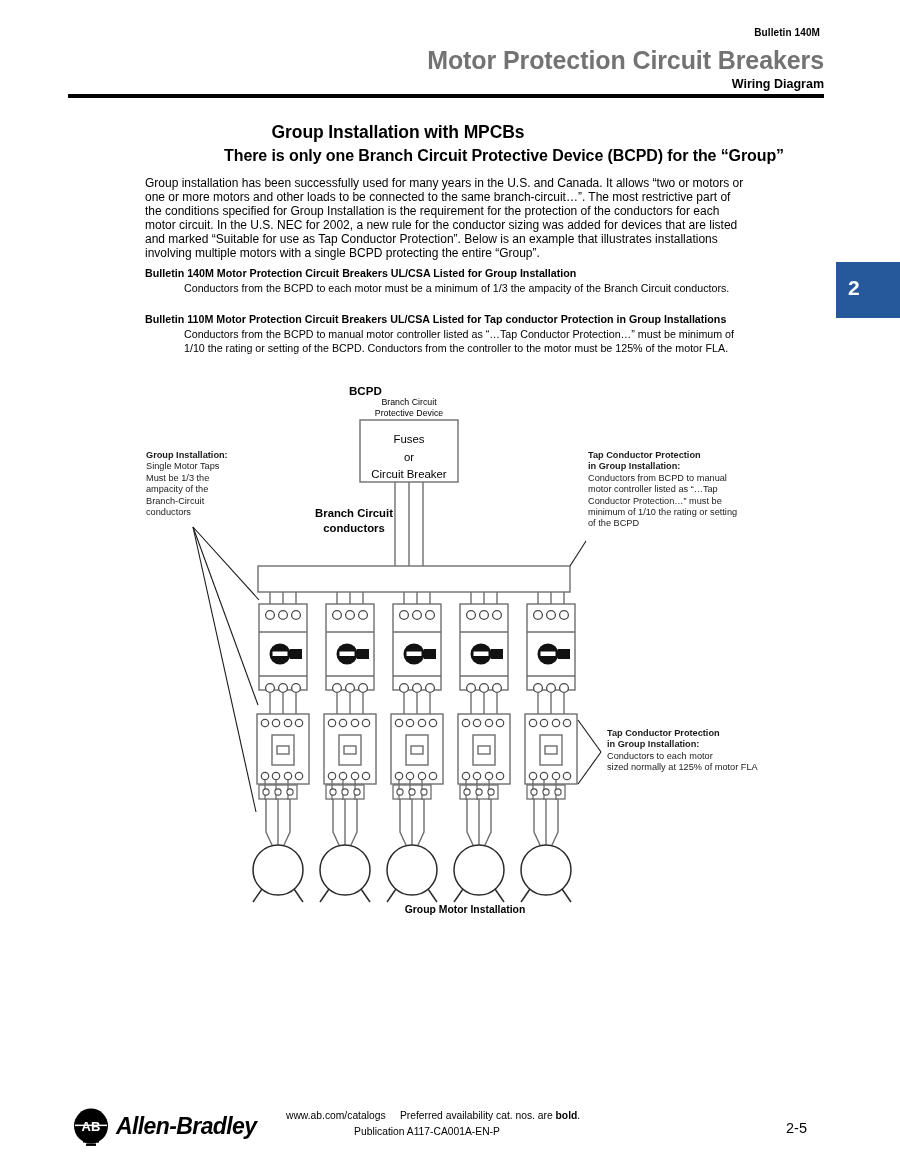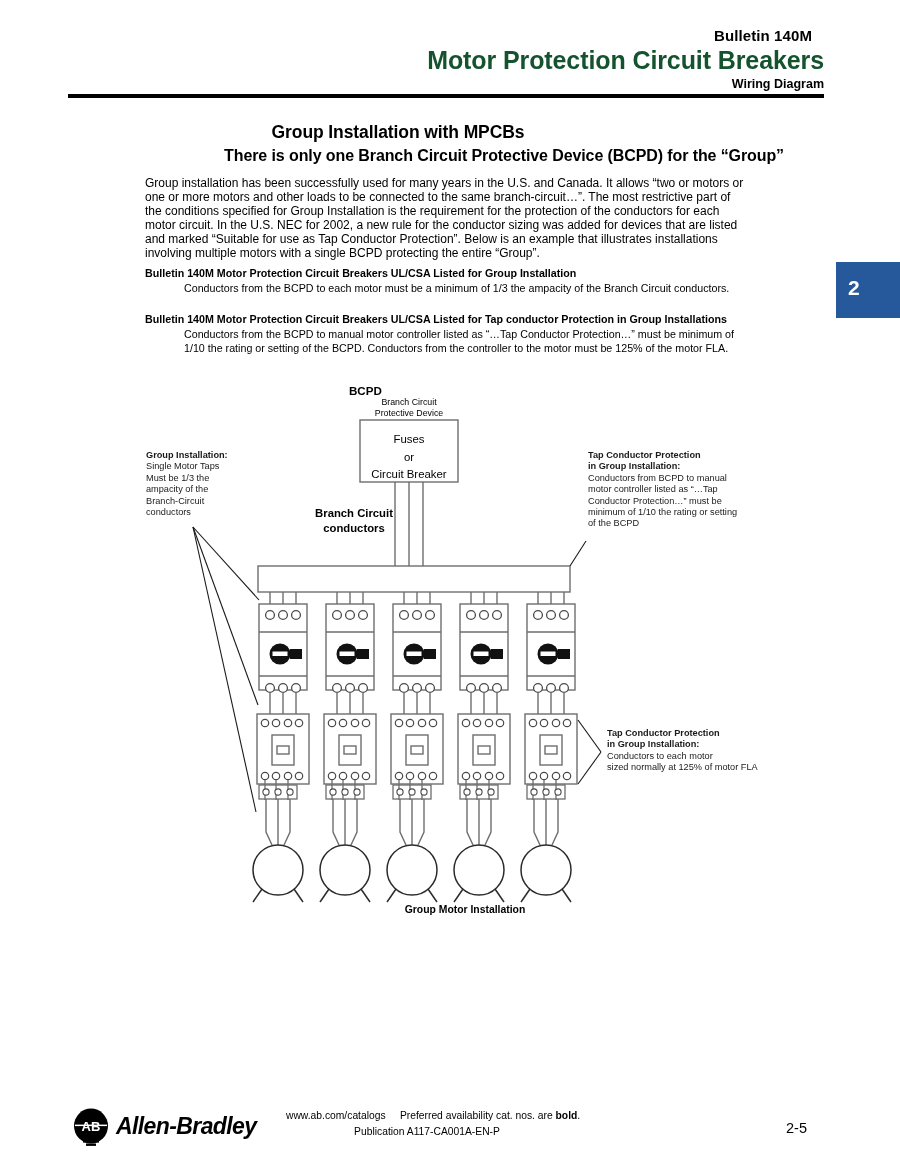--- a/index.html
+++ b/index.html
@@ -1,22 +1,22 @@
 <!DOCTYPE html>
 <html><head>
 <meta charset="utf-8">
 <style>
   html,body{margin:0;padding:0;background:#ffffff;}
   body{width:900px;height:1165px;position:relative;font-family:"Liberation Sans",sans-serif;color:#000;-webkit-font-smoothing:antialiased;}
   .page{position:absolute;inset:0;width:900px;height:1165px;overflow:hidden;background:#fff;}
 
   
   .hdr{position:absolute;left:0;top:0;width:900px;}
-  .hdr-bulletin{position:absolute;right:88px;top:27px;font-size:15px;font-weight:bold;letter-spacing:.1px;}
-  .hdr-title{position:absolute;right:76px;top:46px;font-size:25px;font-weight:bold;color:#14532d;letter-spacing:-.1px;white-space:nowrap;}
+  .hdr-bulletin{position:absolute;right:80px;top:27px;font-size:10px;font-weight:bold;letter-spacing:.1px;}
+  .hdr-title{position:absolute;right:76px;top:46px;font-size:25px;font-weight:bold;color:#737373;letter-spacing:-.1px;white-space:nowrap;}
   .hdr-sub{position:absolute;right:76px;top:77px;font-size:12.5px;font-weight:bold;}
   .hdr-rule{position:absolute;left:68px;top:94px;width:756px;height:4px;background:#000;}
 
   
   .chap-tab{position:absolute;left:836px;top:262px;width:64px;height:56px;background:#26599c;}
   .chap-tab span{position:absolute;left:12px;top:14px;color:#fff;font-size:21px;font-weight:bold;}
 
   
   .ttl1{position:absolute;left:0;top:122px;width:796px;text-align:center;font-size:17.5px;font-weight:bold;letter-spacing:-.1px;}
   .ttl2{position:absolute;left:0;top:147px;width:784px;text-align:right;font-size:16px;font-weight:bold;letter-spacing:-.1px;}
@@ -65,21 +65,21 @@
     <span>2</span>
   </div>
 
   <div class="ttl1">Group Installation with MPCBs</div>
   <div class="ttl2">There is only one Branch Circuit Protective Device (BCPD) for the “Group”</div>
   <div class="para">Group installation has been successfully used for many years in the U.S. and Canada. It allows “two or motors or one or more motors and other loads to be connected to the same branch-circuit…”. The most restrictive part of the conditions specified for Group Installation is the requirement for the protection of the conductors for each motor circuit. In the U.S. NEC for 2002, a new rule for the conductor sizing was added for devices that are listed and marked “Suitable for use as Tap Conductor Protection”. Below is an example that illustrates installations involving multiple motors with a single BCPD protecting the entire “Group”.</div>
 
   <div class="sec" style="top:266px">Bulletin 140M Motor Protection Circuit Breakers UL/CSA Listed for Group Installation</div>
   <div class="secbody" style="top:281px">Conductors from the BCPD to each motor must be a minimum of 1/3 the ampacity of the Branch Circuit conductors.</div>
 
-  <div class="sec" style="top:312px">Bulletin 140M Motor Protection Circuit Breakers UL/CSA Listed for Tap conductor Protection in Group Installations</div>
+  <div class="sec" style="top:312px">Bulletin 110M Motor Protection Circuit Breakers UL/CSA Listed for Tap conductor Protection in Group Installations</div>
   <div class="secbody" style="top:327px">Conductors from the BCPD to manual motor controller listed as “…Tap Conductor Protection…” must be minimum of 1/10 the rating or setting of the BCPD. Conductors from the controller to the motor must be 125% of the motor FLA.</div>
 
   <div class="diagram">
     <svg width="900" height="1165" viewBox="0 0 900 1165" xmlns="http://www.w3.org/2000/svg">
       <g fill="none" stroke="#6e6e6e" stroke-width="1.4">
 
         <rect x="360" y="420" width="98" height="62"></rect>
 
         <line x1="395" y1="482" x2="395" y2="566"></line>
         <line x1="409" y1="482" x2="409" y2="566"></line>

